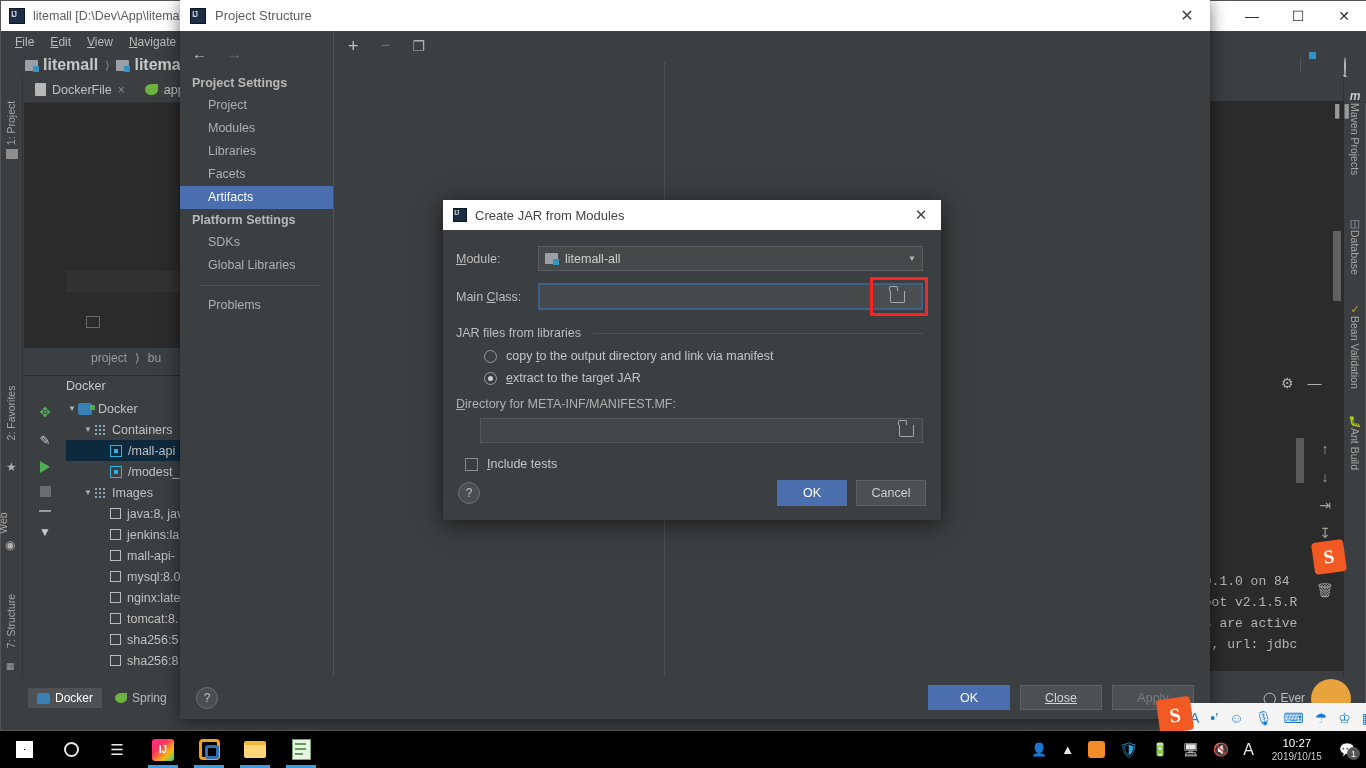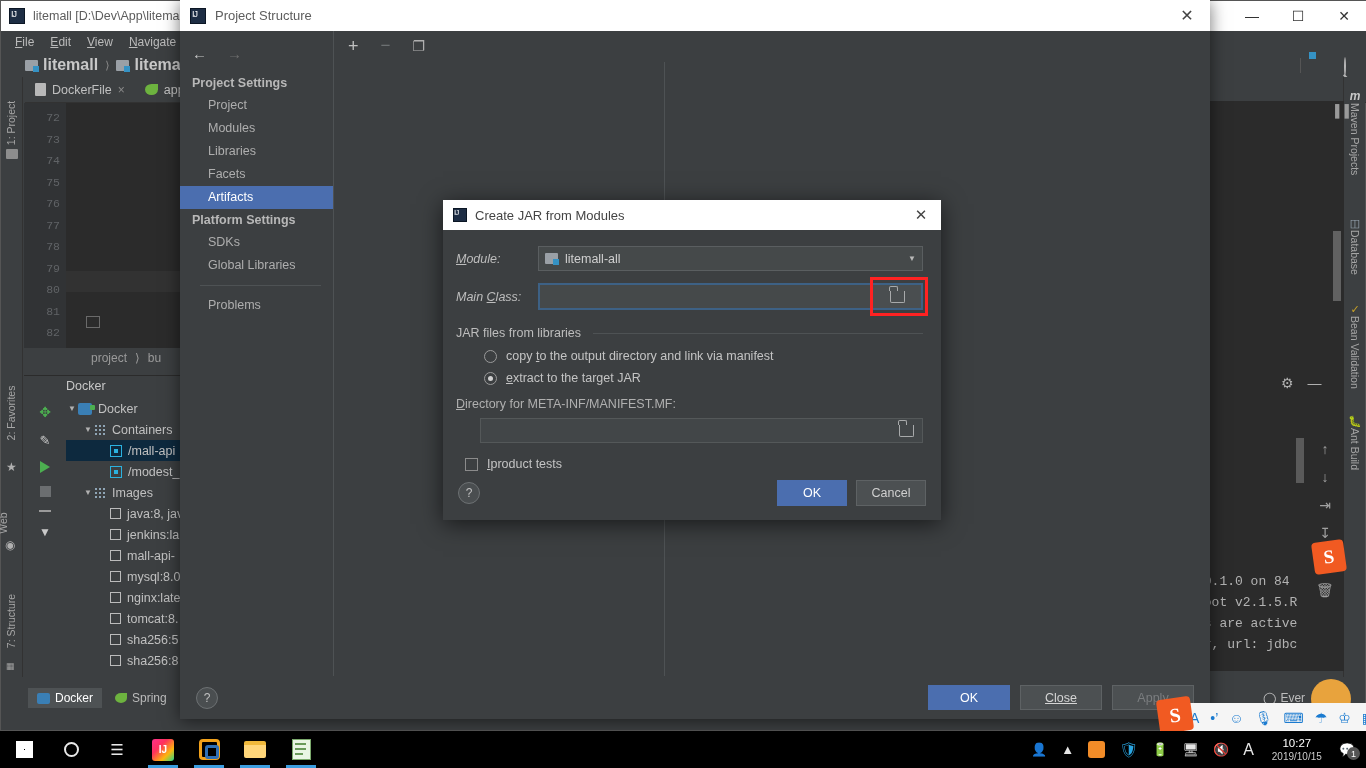--- a/index.html
+++ b/index.html
@@ -152,21 +152,21 @@
   .jar-dialog{ position:absolute; left:443px; top:200px; width:498px; height:320px;
      background:#3c3f41; box-shadow:0 4px 22px rgba(0,0,0,.6); }
   .jar-title{ height:30px; background:#fff; display:flex; align-items:center;}
   .jar-title .ico{ width:14px;height:14px;margin:0 8px 0 10px;background:#1d2d44;border:1px solid #0b1624;position:relative;flex:none;}
   .jar-title .ico::after{content:"IJ";position:absolute;left:0px;top:-1px;font-size:8px;color:#fff;letter-spacing:-1px;}
   .jar-title .t{ font-size:13px; color:#444;}
   .jar-title .x{ margin-left:auto;width:40px;height:30px;display:flex;align-items:center;justify-content:center;font-size:15px;color:#444;}
 
   .jar-body{ padding:16px 18px 0 13px; }
   .frow{ display:flex; align-items:center; margin-bottom:12px;}
-  .flabel{ width:82px; font-size:12.5px; color:#bdbdbd;font-style:italic;}
+  .flabel{ width:82px; font-size:12.5px; color:#bdbdbd;}
   .flabel u{ text-decoration:underline;}
   .combo{ flex:1; height:25px; background:#45494a; border:1px solid #5a5e60;
      display:flex; align-items:center; padding:0 6px; gap:7px; font-size:12.5px; color:#d0d0d0;}
   .combo .caret{ margin-left:auto; font-size:8px; color:#b8b8b8;}
   .mainclass-wrap{ position:relative; flex:1; display:flex; height:27px;}
   .mc-input{ flex:1; height:27px; background:#45494a; border:2px solid #3d6185; border-right:none;}
   .mc-btn{ width:50px; height:27px; background:#4a4e50; border:2px solid #3d6185; border-left:none;
      display:flex; align-items:center; justify-content:center;}
   .red-box{ position:absolute; right:-5px; top:-6px; width:58px; height:39px; border:3px solid #f22;}
   .folder-ico{ width:15px;height:12px;border:1.6px solid #a8aaab;border-top:none;border-radius:0 0 2px 2px; position:relative;}
@@ -270,33 +270,20 @@
       <div style="position:absolute;left:5px;top:72px;width:12px;height:10px;background:#8d8d8d;border-radius:1px;"></div>
       <div class="rail-lbl" style="top:330px;">2: Favorites</div>
       <div style="position:absolute;left:5px;top:383px;color:#b0b0b0;font-size:12px;">★</div>
       <div class="rail-lbl" style="top:440px;width:40px;">Web</div>
       <div style="position:absolute;left:4px;top:461px;color:#b0b0b0;font-size:12px;">◉</div>
       <div class="rail-lbl" style="top:538px;">7: Structure</div>
       <div style="position:absolute;left:5px;top:584px;color:#a0a0a0;font-size:9px;">▦</div>
     </div>
 
     <div class="editor">
-      <div class="gutter">
-        <div>72</div>
-        <div>73</div>
-        <div>74</div>
-        <div>75</div>
-        <div>76</div>
-        <div>77</div>
-        <div>78</div>
-        <div>79</div>
-        <div>80</div>
-        <div>81</div>
-        <div>82</div>
-      </div>
       <div class="hl-line"></div>
     </div>
     <div class="fold"></div>
     <div class="crumbs2">
       <span>project</span>
       <span>⟩</span>
       <span>bu</span>
     </div>
 
     <div class="tabbar">
@@ -549,21 +536,21 @@
       </div>
 
       <div class="dirlabel"><u>D</u><span>irectory for META-INF/MANIFEST.MF:</span></div>
       <div class="dir-input">
         <input style="flex: 1 1 0%; height: 23px; background: transparent; border: none; outline: none; color: rgb(208, 208, 208); padding-left: 6px; font-size: 12.5px; font-family: &quot;Liberation Sans&quot;, sans-serif;" value="">
         <span class="folder-ico"></span>
       </div>
 
       <div class="chk-row">
         <span class="chk"></span>
-        <span><u>I</u><span>product tests</span></span>
+        <span><u>I</u><span>nclude tests</span></span>
       </div>
     </div>
 
     <div class="jar-footer">
       <div class="help-circ">?</div>
       <div class="sp"></div>
       <div class="jbtn primary">OK</div>
       <div class="jbtn">Cancel</div>
     </div>
   </div>

